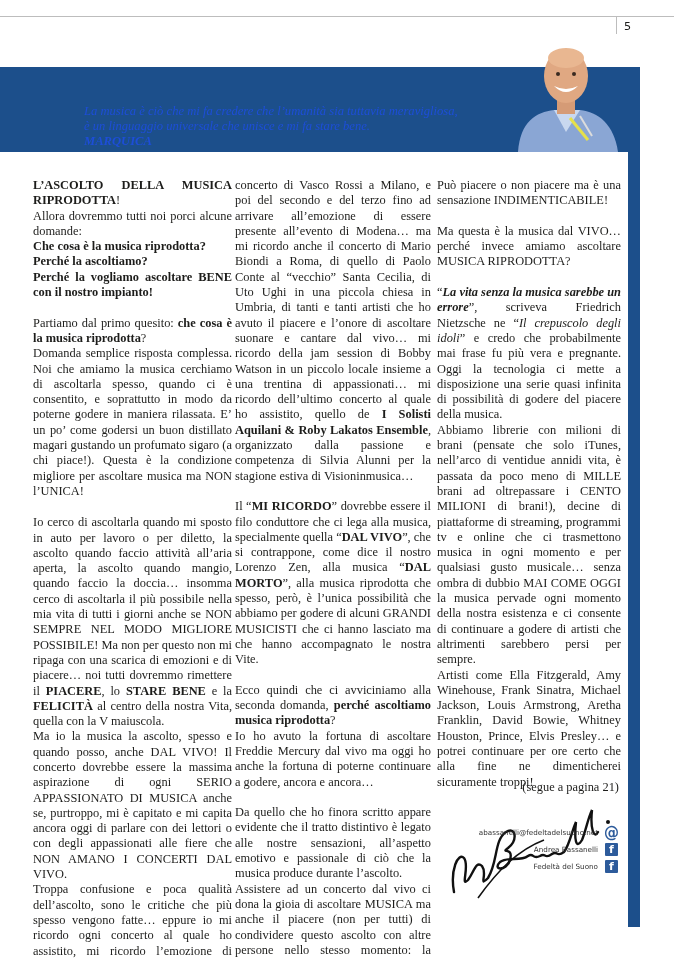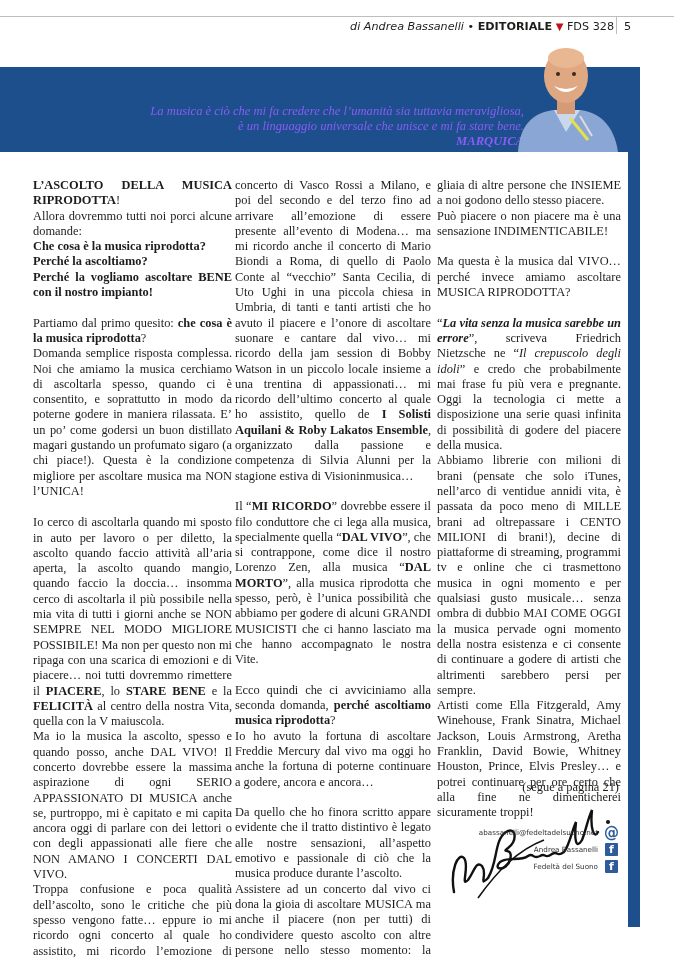--- a/index.html
+++ b/index.html
@@ -11,21 +11,21 @@
   .running-head .text { position: absolute; right: 60px; top: 20px; font-family: "DejaVu Sans", sans-serif; font-size: 11.2px; color: #1d1d1b; white-space: nowrap; }
   .running-head .author { font-style: italic; }
   .running-head .section { font-weight: bold; }
   .running-head .tri { color: #c0131b; font-size: 10px; }
   .running-head .sep { position: absolute; left: 616px; top: 16px; width: 1px; height: 18px; background: #bdbdbd; }
   .running-head .pageno { position: absolute; left: 624px; top: 20px; font-family: "DejaVu Sans", sans-serif; font-size: 11.2px; }
 
   
   .band { position: absolute; left: 0; top: 67px; width: 640px; height: 85px; background: #1c4f8b; }
   .rightbar { position: absolute; left: 628px; top: 67px; width: 12px; height: 860px; background: #1c4f8b; }
-  .quote { position: absolute; right: 150px; top: 104px; width: 440px; text-align: right; color: #8b5cf6; font-style: italic; font-size: 12.6px; line-height: 15px; }
+  .quote { position: absolute; right: 150px; top: 104px; width: 440px; text-align: left; color: #1d4ed8; font-style: italic; font-size: 12.6px; line-height: 15px; }
   .quote .who { font-weight: bold; }
 
   
   .portrait { position: absolute; left: 510px; top: 40px; width: 112px; height: 112px; }
 
   
   .col { position: absolute; top: 178px; font-size: 12.4px; line-height: 15.3px; text-align: justify; }
   .col p { margin: 0 0 15.3px 0; }
   .col1 { left: 33px; width: 199px; }
   .col2 { left: 235px; width: 196px; }
@@ -40,27 +40,20 @@
   .contact-row { display: flex; align-items: center; justify-content: flex-end; height: 17px; }
   .contact-row span.label { margin-right: 7px; }
   .ico { width: 13px; height: 13px; display: inline-flex; align-items: center; justify-content: center; font-weight: bold; color: #fff; background: #2d5b9b; font-size: 11px; border-radius: 1px; }
   .ico.at { background: transparent; color: #2d5b9b; font-size: 15px; }
 </style>
 </head>
 <body>
 
 <div class="running-head">
   <div class="rule"></div>
-  <div class="text">
-    <span class="author">di Andrea Bassanelli</span>
-    <span>•</span>
-    <span class="section">EDITORIALE</span>
-    <span class="tri">▼</span>
-    <span>FDS 328</span>
-  </div>
   <div class="sep"></div>
   <div class="pageno">5</div>
 </div>
 
 <div class="band"></div>
 <div class="rightbar"></div>
 <div class="quote">
   <div>La musica è ciò che mi fa credere che l’umanità sia tuttavia meravigliosa,</div>
   <div>è un linguaggio universale che unisce e mi fa stare bene.</div>
   <div class="who">MARQUICA</div>
@@ -108,21 +101,20 @@
   <p style="margin-bottom:0">
     <span>Ecco quindi che ci avviciniamo alla seconda domanda, </span><b>perché ascoltiamo musica riprodotta</b><span>?</span>
   </p>
   <p>Io ho avuto la fortuna di ascoltare Freddie Mercury dal vivo ma oggi ho anche la fortuna di poterne continuare a godere, ancora e ancora…</p>
   <p style="margin-bottom:0">Da quello che ho finora scritto appare evidente che il tratto distintivo è legato alle nostre sensazioni, all’aspetto emotivo e passionale di ciò che la musica produce durante l’ascolto.</p>
   <p style="margin-bottom:0">Assistere ad un concerto dal vivo ci dona la gioia di ascoltare MUSICA ma anche il piacere (non per tutti) di condividere questo ascolto con altre persone nello stesso momento: la potremmo definire empatia!</p>
 
 </div>
 
 <div class="col col3">
-  <p style="margin-bottom:0">gliaia di altre persone che INSIEME a noi godono dello stesso piacere.</p>
   <p>Può piacere o non piacere ma è una sensazione INDIMENTICABILE!</p>
   <p>Ma questa è la musica dal VIVO… perché invece amiamo ascoltare MUSICA RIPRODOTTA?</p>
   <p style="margin-bottom:0">
     <span>“</span><b><i>La vita senza la musica sarebbe un errore</i></b><span>”, scriveva Friedrich Nietzsche ne “</span><i>Il crepuscolo degli idoli</i><span>” e credo che probabilmente mai frase fu più vera e pregnante. Oggi la tecnologia ci mette a disposizione una serie quasi infinita di possibilità di godere del piacere della musica.</span>
   </p>
   <p style="margin-bottom:0">Abbiamo librerie con milioni di brani (pensate che solo iTunes, nell’arco di ventidue annidi vita, è passata da poco meno di MILLE brani ad oltrepassare i CENTO MILIONI di brani!), decine di piattaforme di streaming, programmi tv e online che ci trasmettono musica in ogni momento e per qualsiasi gusto musicale… senza ombra di dubbio MAI COME OGGI la musica pervade ogni momento della nostra esistenza e ci consente di continuare a godere di artisti che altrimenti sarebbero persi per sempre.</p>
   <p style="margin-bottom:0">Artisti come Ella Fitzgerald, Amy Winehouse, Frank Sinatra, Michael Jackson, Louis Armstrong, Aretha Franklin, David Bowie, Whitney Houston, Prince, Elvis Presley… e potrei continuare per ore certo che alla fine ne dimenticherei sicuramente troppi!</p>
 </div>
 
 <div class="continue">(segue a pagina 21)</div>

